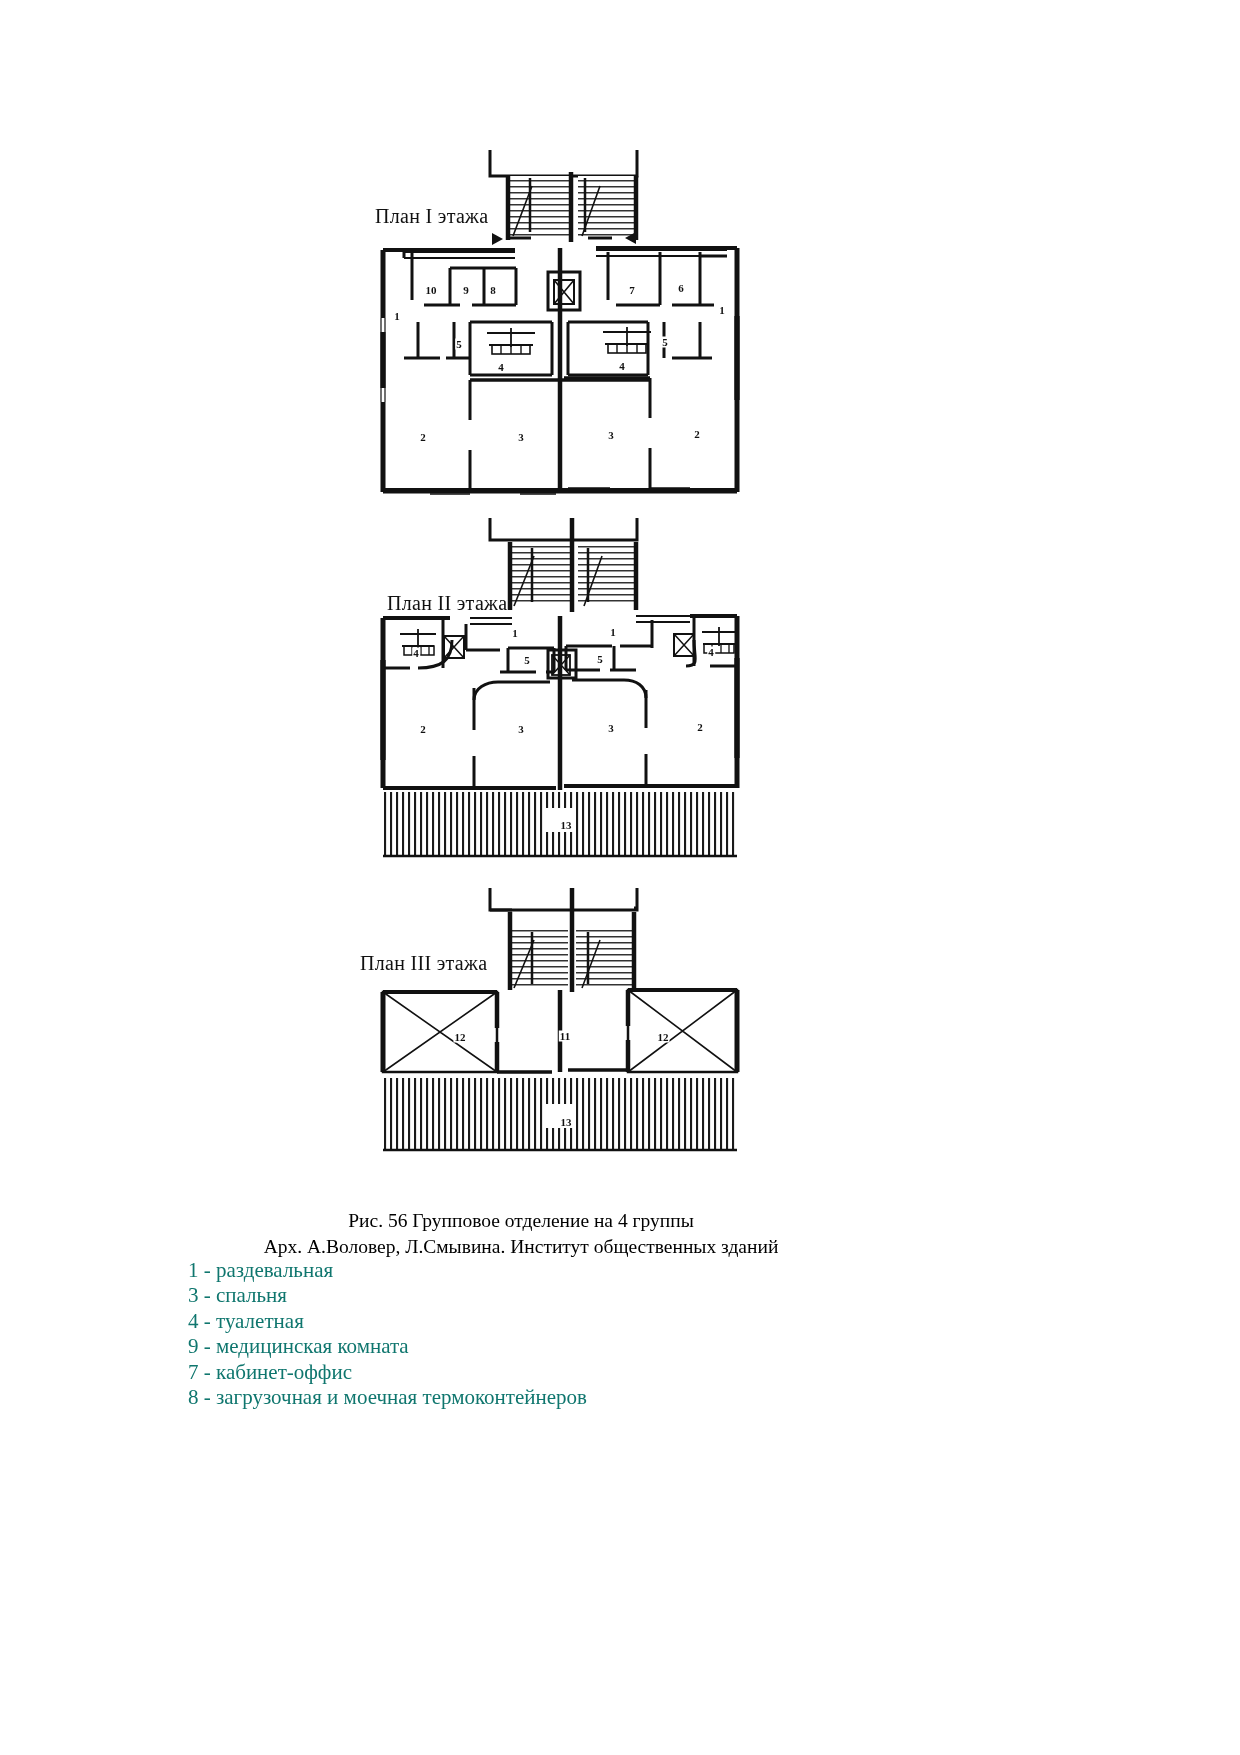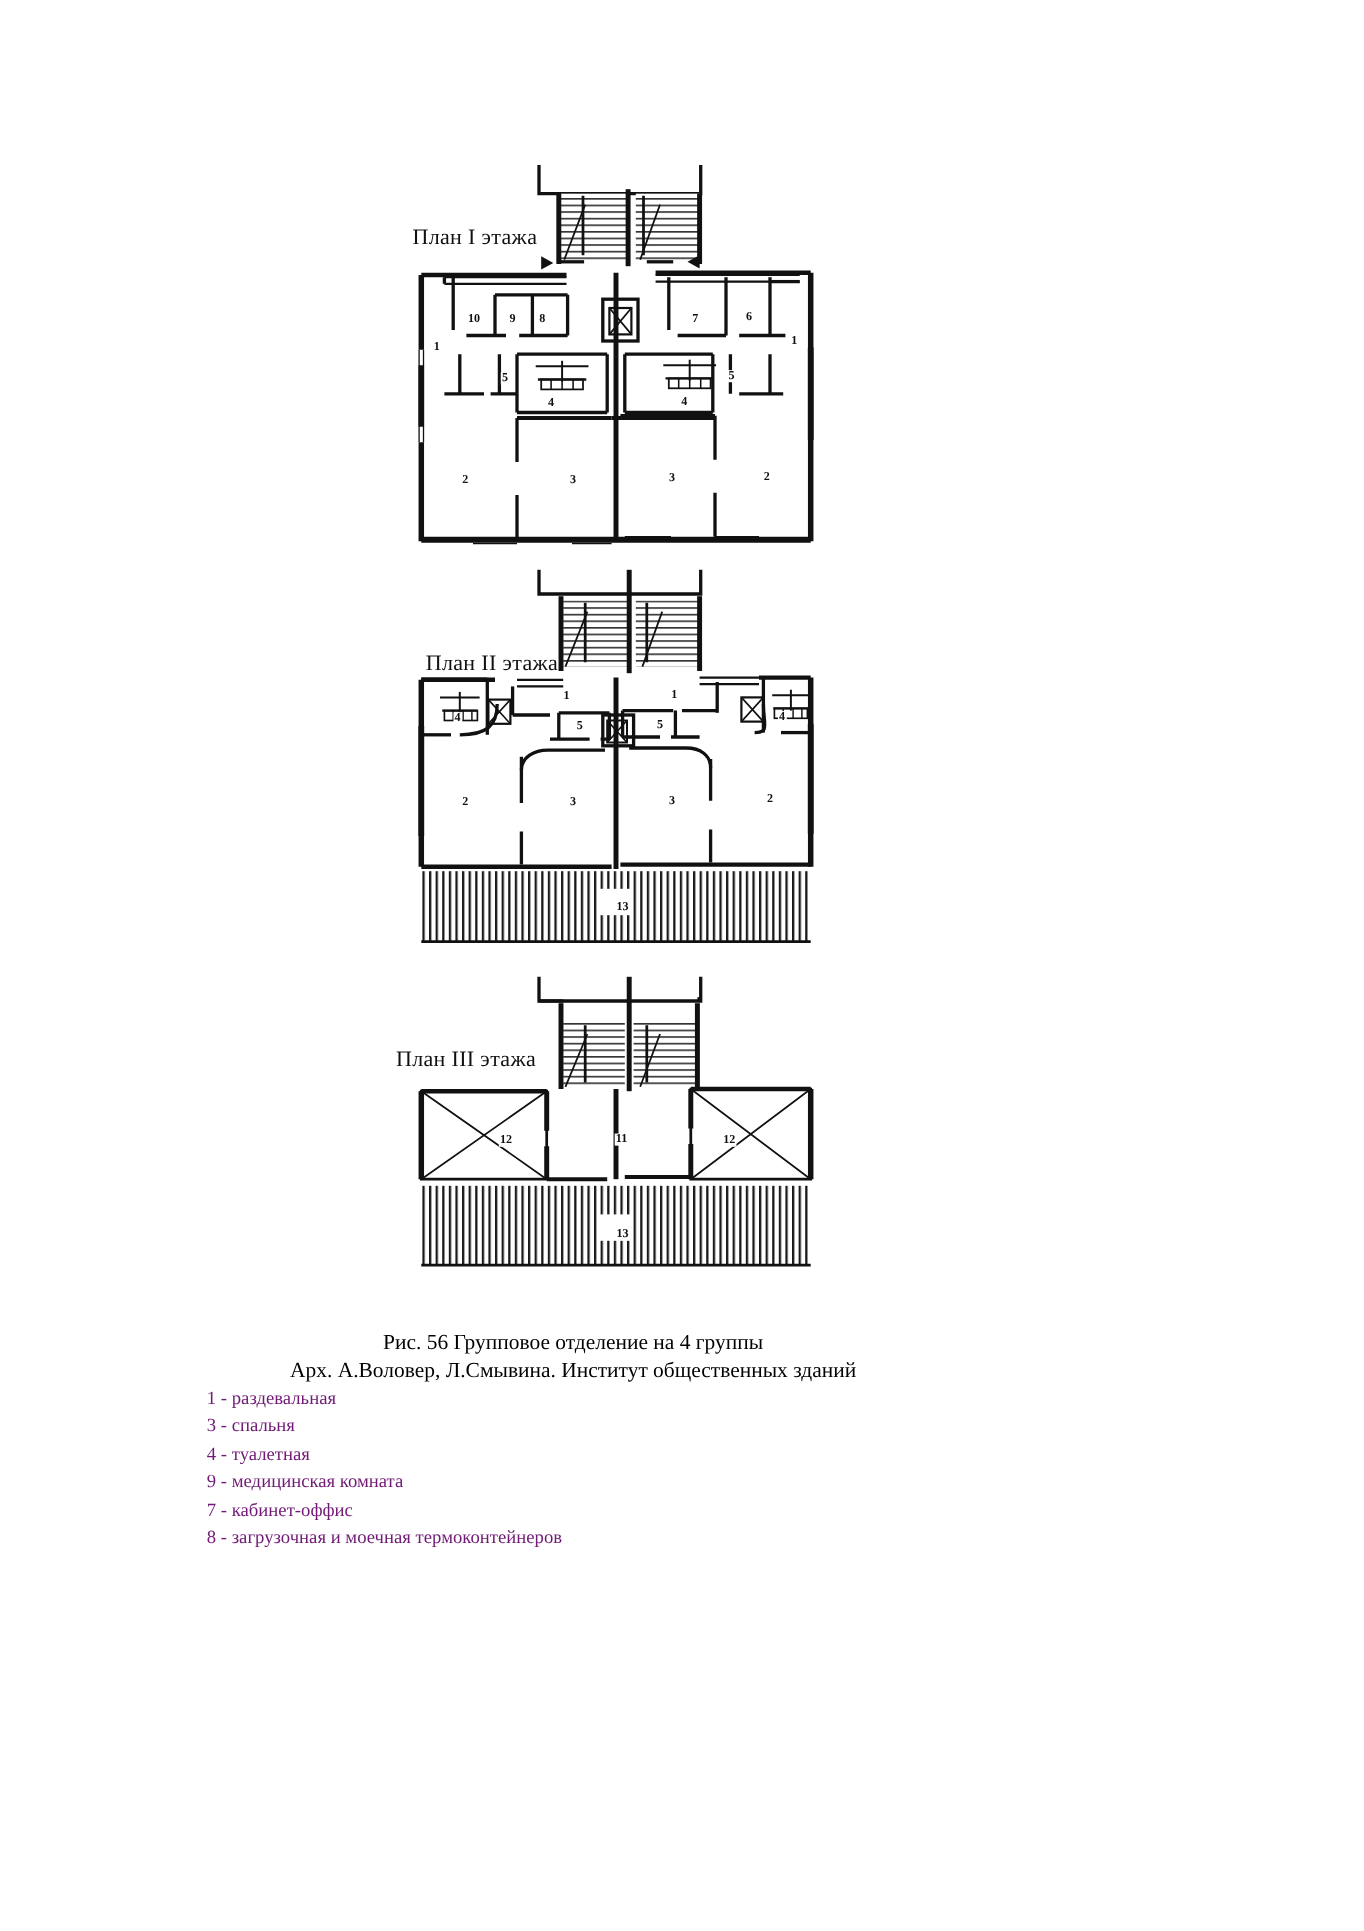--- a/index.html
+++ b/index.html
@@ -50,23 +50,23 @@
     line-height: 26px;
     color: #000;
   }
   .caption-line { display: block; }
 
   .legend {
     position: absolute;
     left: 188px;
     top: 1258px;
     width: 900px;
-    font-size: 17px;
+    font-size: 21px;
     line-height: 25.4px;
-    color: #701a75;
+    color: #0f766e;
   }
   .legend-item { display: block; white-space: nowrap; }
 </style>
 </head>
 <body>
 
 <div class="page">
 
   <div class="figure">
 

